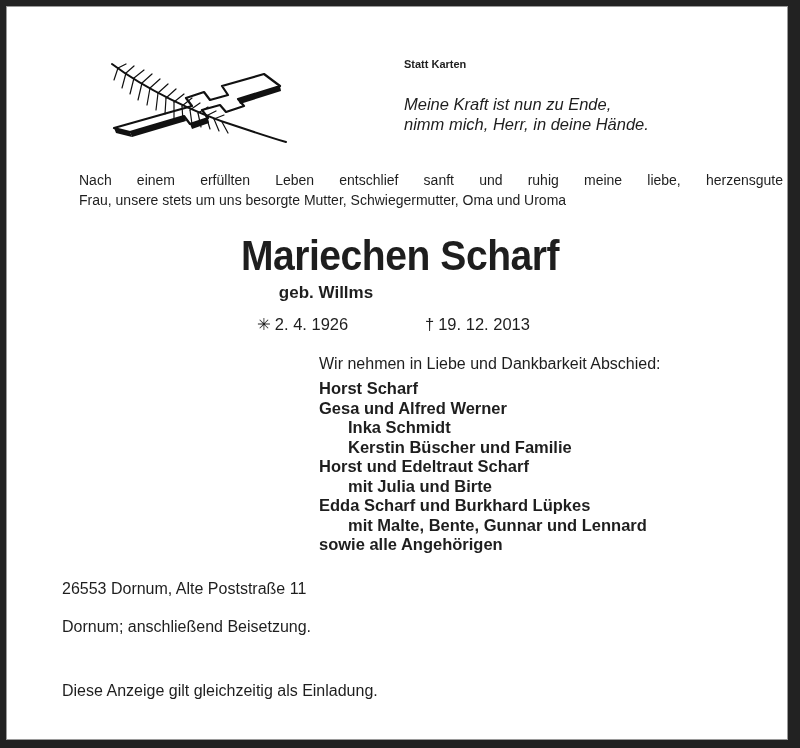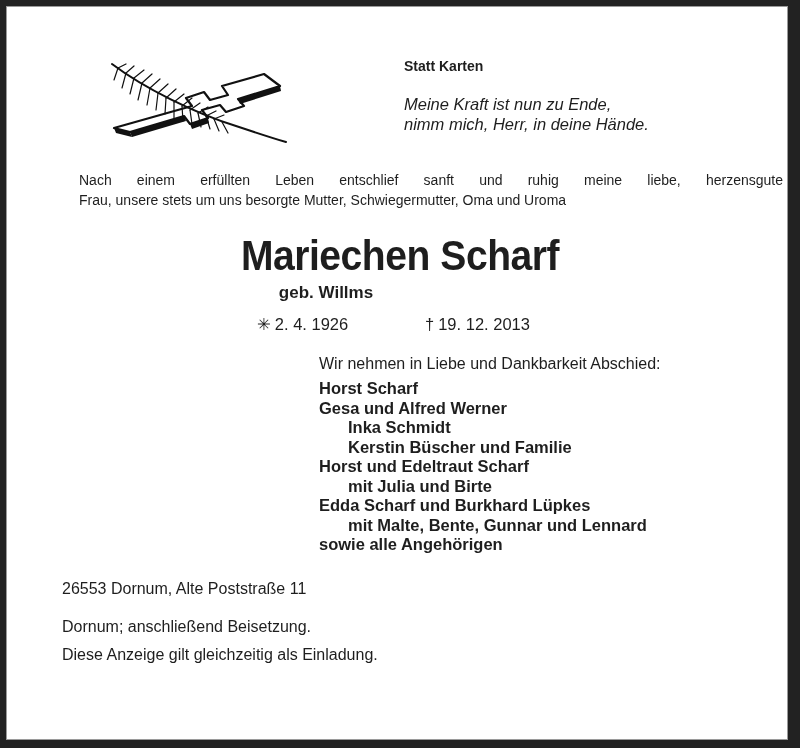--- a/index.html
+++ b/index.html
@@ -14,21 +14,21 @@
   .card {
     position: absolute;
     left: 6px; top: 6px;
     width: 782px; height: 734px;
     background: #ffffff;
     border: 1px solid #9a9a9a;
     box-sizing: border-box;
   }
   .abs { position: absolute; white-space: nowrap; }
   .emblem { position: absolute; left: 104px; top: 58px; width: 196px; height: 86px; }
-  .statt { left: 404px; top: 58px; font-size: 14px; font-weight: bold; }
+  .statt { left: 404px; top: 58px; font-size: 11px; font-weight: bold; }
   .verse { left: 404px; top: 94px; font-size: 16.5px; font-style: italic; line-height: 20px; }
   .intro {
     left: 79px; top: 170px; width: 704px;
     font-size: 14px; line-height: 20px; white-space: normal;
   }
   .intro .l1 { display: block; text-align: justify; text-align-last: justify; }
   .intro .l2 { display: block; }
   .name {
     left: 0; width: 800px; top: 232px; text-align: center;
     font-size: 42px; font-weight: bold; letter-spacing: -0.5px;
@@ -40,21 +40,21 @@
   }
   .date { top: 315px; font-size: 16.5px; }
   .date-birth { left: 257px; }
   .date-death { left: 425px; }
   .date .sym { margin-right: 4px; }
   .farewell { left: 319px; top: 355px; font-size: 16px; }
   .mourners { left: 319px; top: 379px; font-size: 16.5px; font-weight: bold; line-height: 19.5px; }
   .mourners div.indent { padding-left: 29px; }
   .address { left: 62px; top: 580px; font-size: 16px; text-align: right; }
   .service { left: 62px; top: 617px; font-size: 16px; line-height: 20px; }
-  .closing { left: 62px; top: 646px; font-size: 16px; }
+  .closing { left: 62px; top: 682px; font-size: 16px; }
 </style>
 </head>
 <body>
 
 <div class="card"></div>
 
 <svg class="emblem" viewBox="0 0 196 86">
 
   <g fill="#ffffff" stroke="#111" stroke-width="2.2" stroke-linejoin="round">
     <path d="M10 70 L88 48 L82 40 L100 34 L106 42 L124 37 L118 28 L160 16 L176 28 L134 41 L140 48 L122 54 L116 47 L98 52 L104 60 L86 66 L80 58 L26 74 Z"></path>

